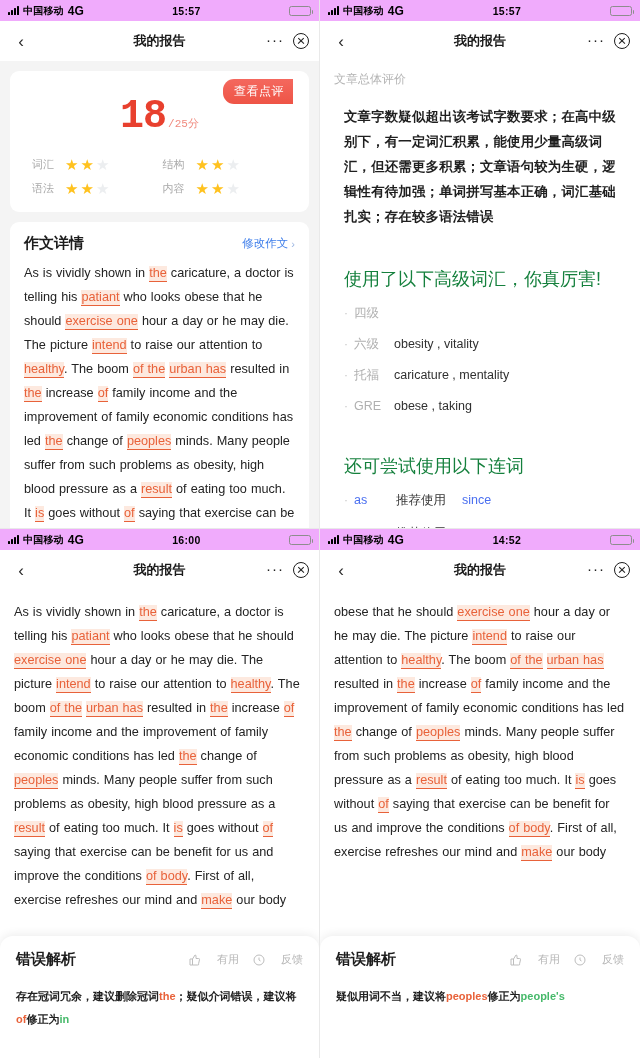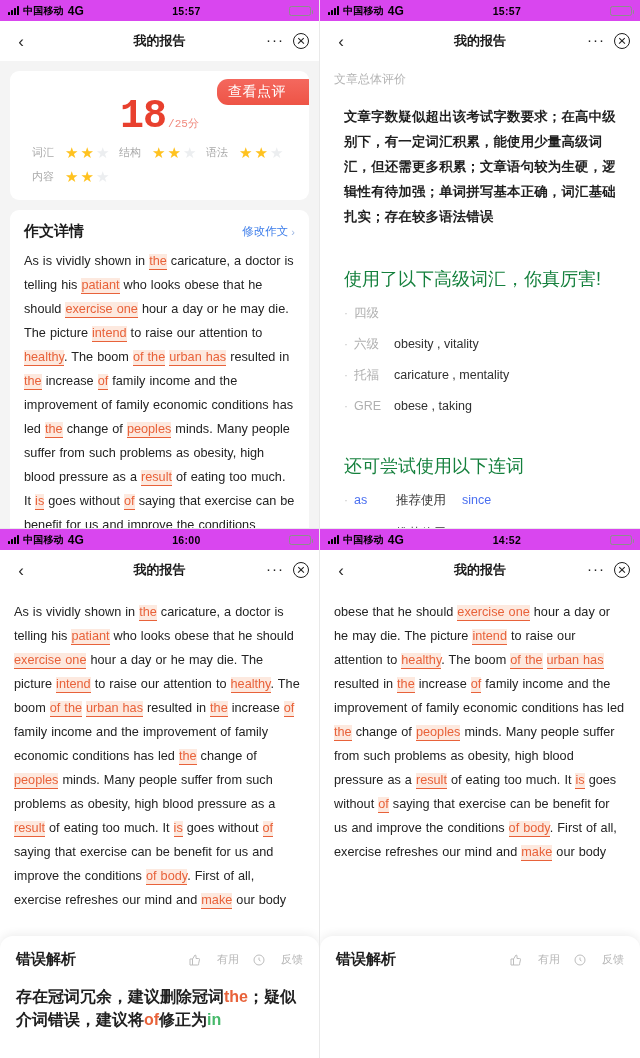--- a/index.html
+++ b/index.html
@@ -22,21 +22,21 @@
     overflow: hidden;
     border-right: 1px solid #e9e9e9;
     border-bottom: 1px solid #e9e9e9;
   }
   .panel:nth-child(2), .panel:nth-child(4) { border-right: none; }
   .panel:nth-child(3), .panel:nth-child(4) { border-bottom: none; }
 
   
   .statusbar {
     height: 21px;
-    background: #d946ef;
+    background: #f0abfc;
     display: flex; align-items: center;
     padding: 0 8px;
     font-size: 10px; color: #000;
     font-weight: bold;
   }
   .sb-left { display: flex; align-items: center; gap: 4px; flex: 0 0 auto; }
   .bars { display: flex; align-items: flex-end; gap: 1px; height: 9px; }
   .bars i { display: block; width: 2px; background: #000; border-radius: .5px; }
   .bars i:nth-child(1){ height: 3px; }
   .bars i:nth-child(2){ height: 5px; }
@@ -91,33 +91,33 @@
 
   .card {
     background: #fff; border-radius: 9px;
     margin: 10px 10px 0 10px;
     position: relative;
   }
 
   
   .score-card { padding: 26px 14px 16px 14px; overflow: hidden; }
   .badge {
-    position: absolute; top: 8px; right: 0;
+    position: absolute; top: 8px; right: 16px;
     background: linear-gradient(180deg,#f4685e,#ee5446);
-    color: #fff; font-size: 14px;
-    padding: 4px 23px 4px 11px;
+    color: #fff; font-size: 12px;
+    padding: 4px 9px 4px 11px;
     border-radius: 11px 0 0 11px;
     letter-spacing: .5px;
   }
   .score-row { text-align: right; display: flex; align-items: baseline; justify-content: center; font-family: Liberation Mono, monospace; }
   .score-num { font-size: 40px; font-weight: bold; color: #e8402e; line-height: 1; letter-spacing: -1px; }
   .score-total { font-size: 11px; color: #f08a7e; margin-left: 2px; }
   .stars-grid {
-    margin-top: 8px;
-    display: grid; grid-template-columns: 1fr 1fr 1fr;
+    margin-top: 20px;
+    display: grid; grid-template-columns: 1fr 1fr;
     row-gap: 9px; column-gap: 6px;
     padding: 0 8px;
   }
   .star-row { display: flex; align-items: center; gap: 7px; }
   .star-label { font-size: 11px; color: #a9a9a9; width: 26px; flex: 0 0 auto; }
   .stars { display: flex; gap: 2px; }
   .star { font-size: 15px; line-height: 1; color: #ffc21f; }
   .star.off { color: #eceef0; }
 
   
@@ -184,21 +184,21 @@
   }
   .sheet-head { display: flex; align-items: center; }
   .sheet-title { font-size: 15px; font-weight: bold; color: #1d1d1d; }
   .sheet-actions { margin-left: auto; display: flex; gap: 14px; }
   .sheet-act { display: flex; align-items: center; gap: 16px; font-size: 11px; color: #b6b6b6; }
   .ic-like { width: 12px; height: 12px; position: relative; }
   .ic-like svg, .ic-warn svg { display: block; }
   .ic-warn { width: 12px; height: 12px; }
   .sheet-text {
     margin-top: 16px;
-    font-size: 16px; line-height: 23px; color: #202020; font-weight: bold;
+    font-size: 11px; line-height: 23px; color: #202020; font-weight: bold;
   }
   .t-err { color: #e8623a; }
   .t-fix { color: #46b96a; }
 </style>
 </head>
 <body>
 
 <div class="grid">
 
   <div class="panel">
@@ -467,17 +467,18 @@
               <span class="ic-warn">
                 <svg viewBox="0 0 24 24" width="12" height="12" fill="none" stroke="#bdbdbd" stroke-width="2">
                     <circle cx="12" cy="12" r="10"></circle>
                     <path d="M12 7v5l3 2"></path>
                   </svg>
               </span>
               <span>反馈</span>
             </span>
           </span>
         </div>
+        <div class="sheet-text"><span>疑似用词不当，建议将</span><span class="t-err">peoples</span><span>修正为</span><span class="t-fix">people's</span></div>
       </div>
     </div>
   </div>
 
 </div>
 
 </body></html>

